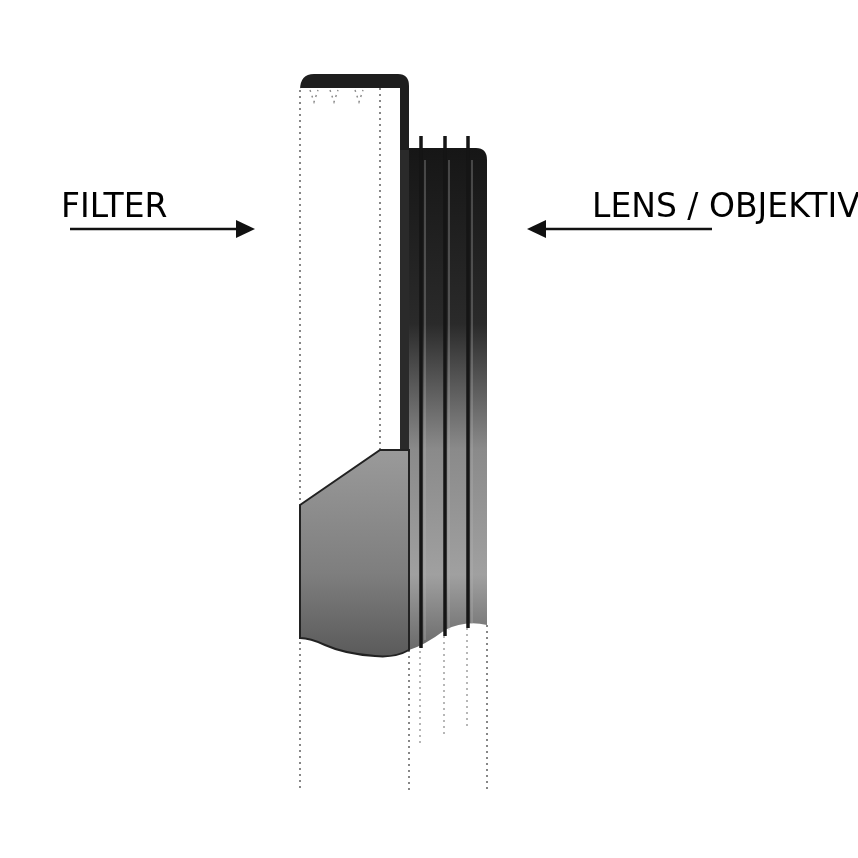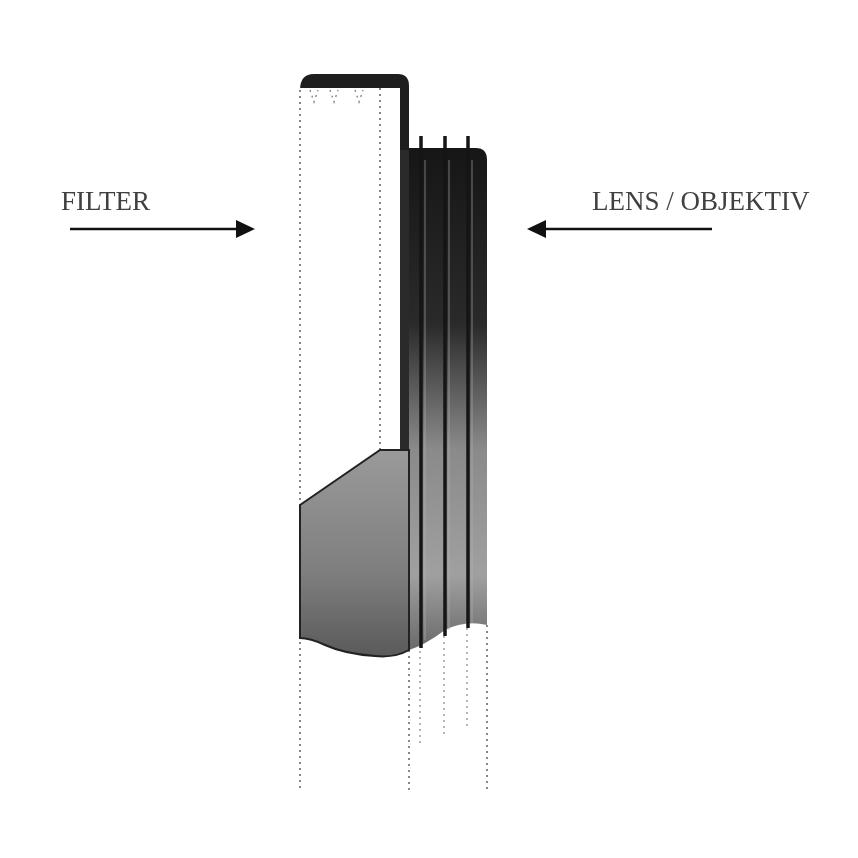--- a/index.html
+++ b/index.html
@@ -1,17 +1,17 @@
 <!DOCTYPE html>
 <html><head>
 <meta charset="utf-8">
 <style>
   html, body { margin:0; padding:0; background:#ffffff; }
   body { width:858px; height:858px; position:relative; overflow:hidden; font-family:"DejaVu Sans", sans-serif; }
-  .label { position:absolute; font-size:27px; color:#404040; letter-spacing:0; white-space:nowrap;font-family:Liberation Serif, serif; }
+  .label { position:absolute; font-size:33px; color:#000000; letter-spacing:0; white-space:nowrap; }
   #filter-label { left:61px; top:186px; }
   #lens-label { left:592px; top:186px; }
   svg { position:absolute; left:0; top:0; }
 </style>
 </head>
 <body>
 
 <div class="label" id="filter-label">FILTER</div>
 <div class="label" id="lens-label">LENS / OBJEKTIV</div>
 

